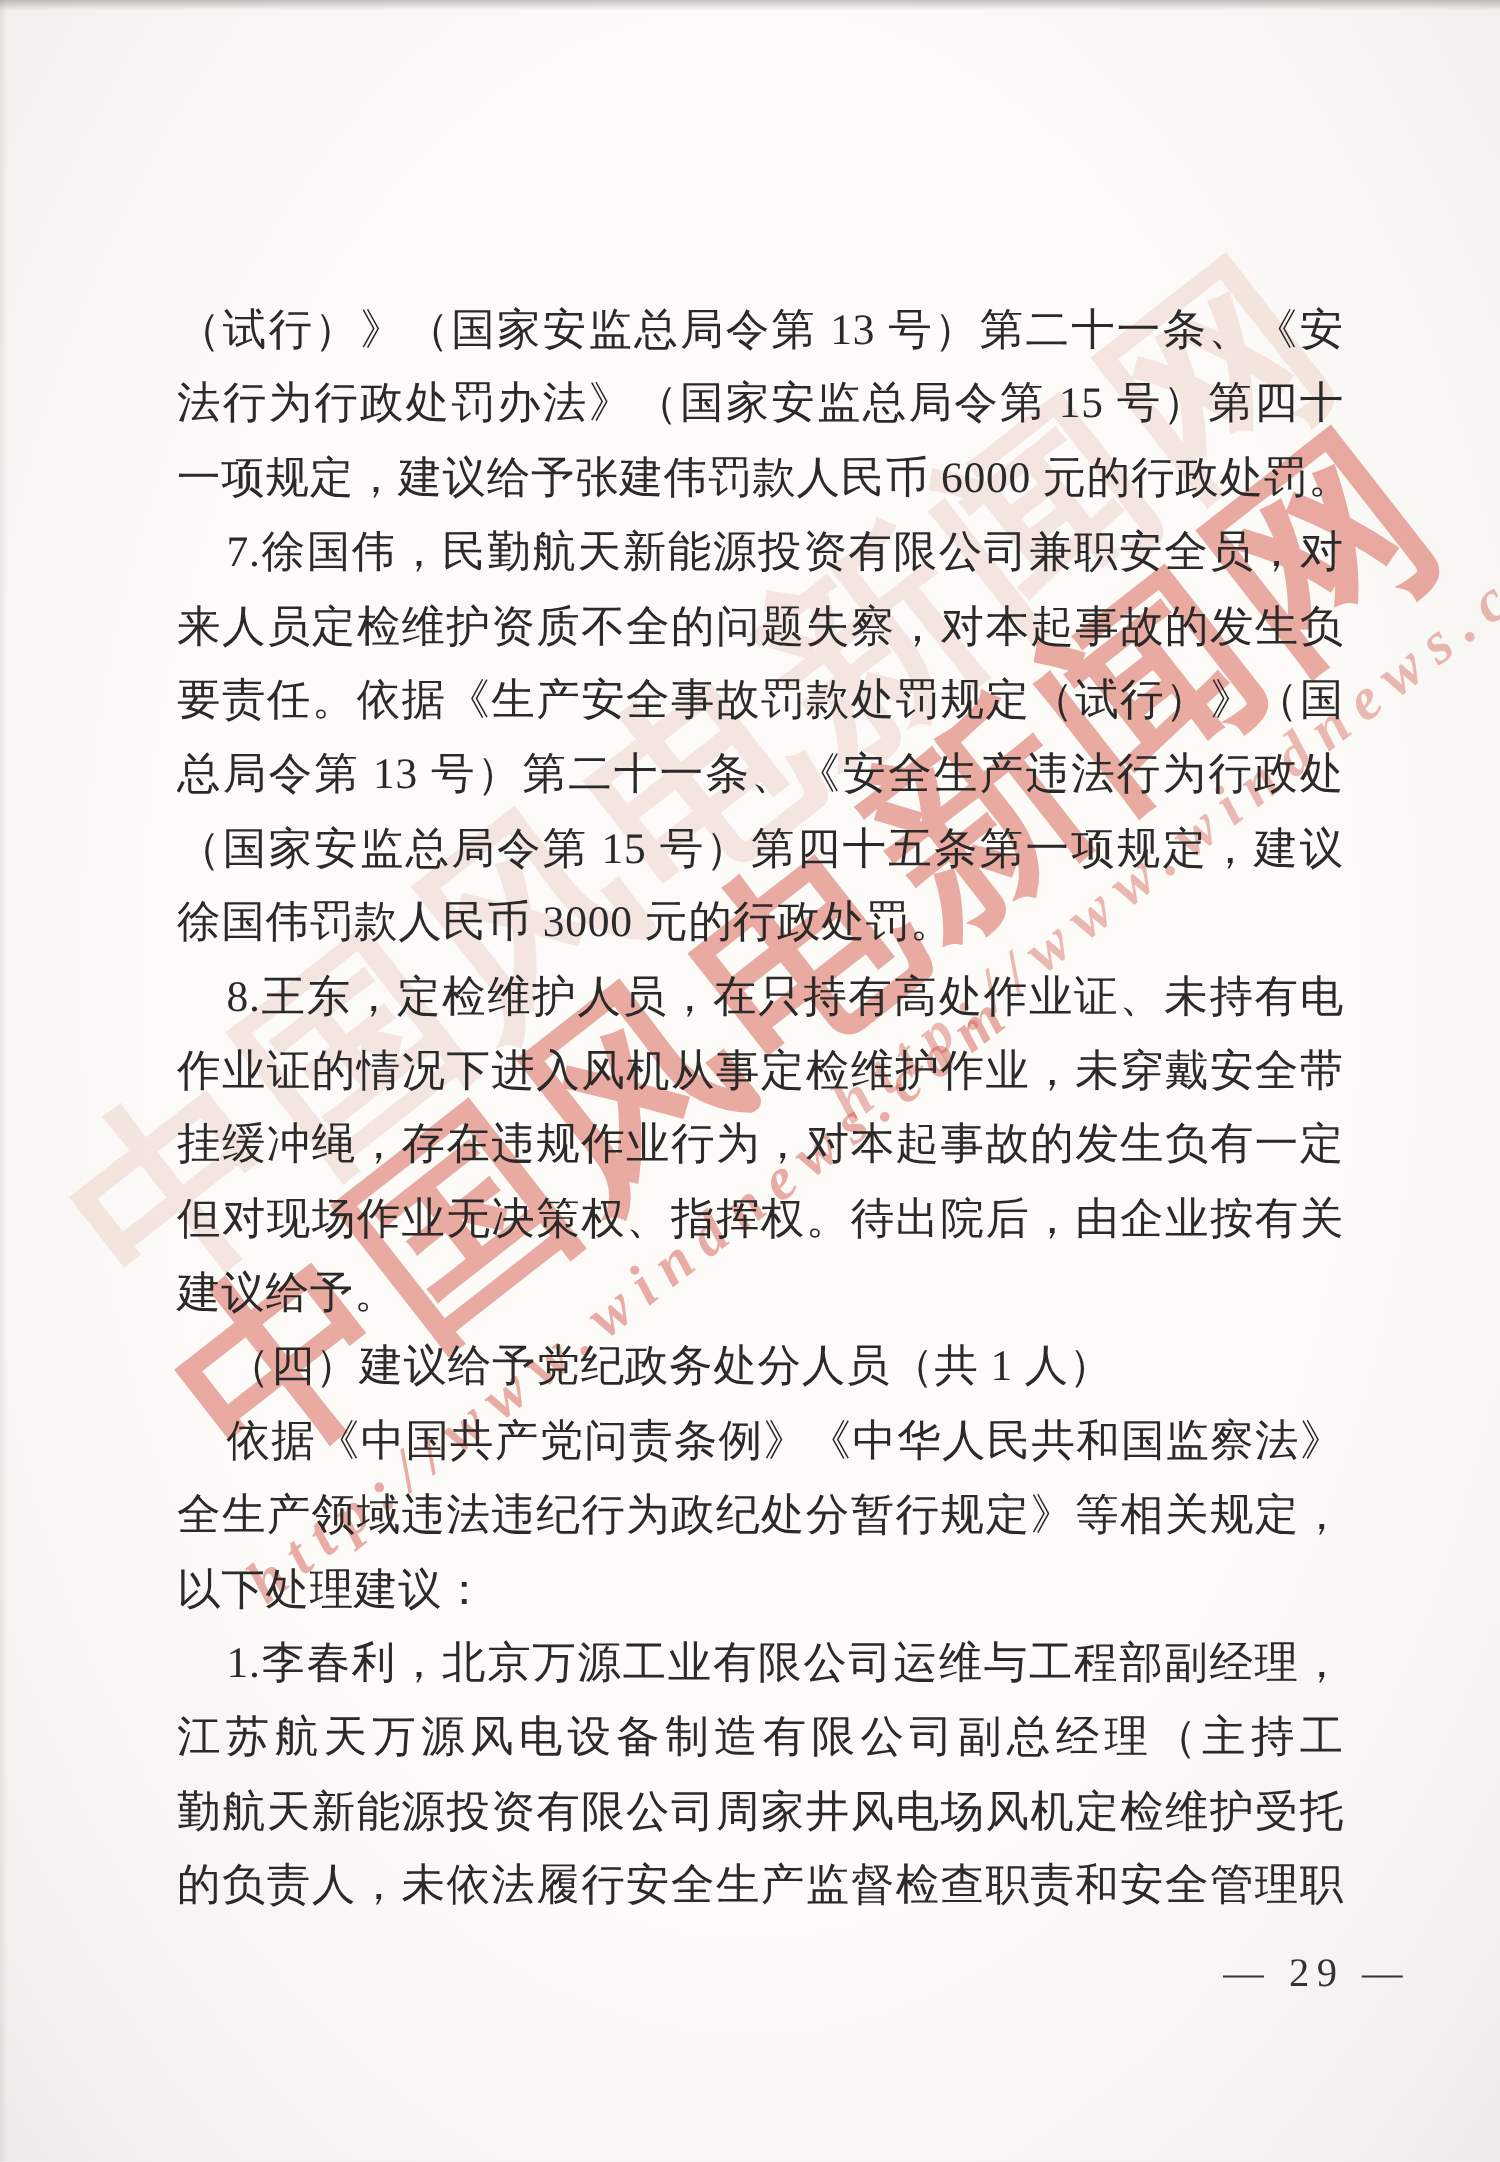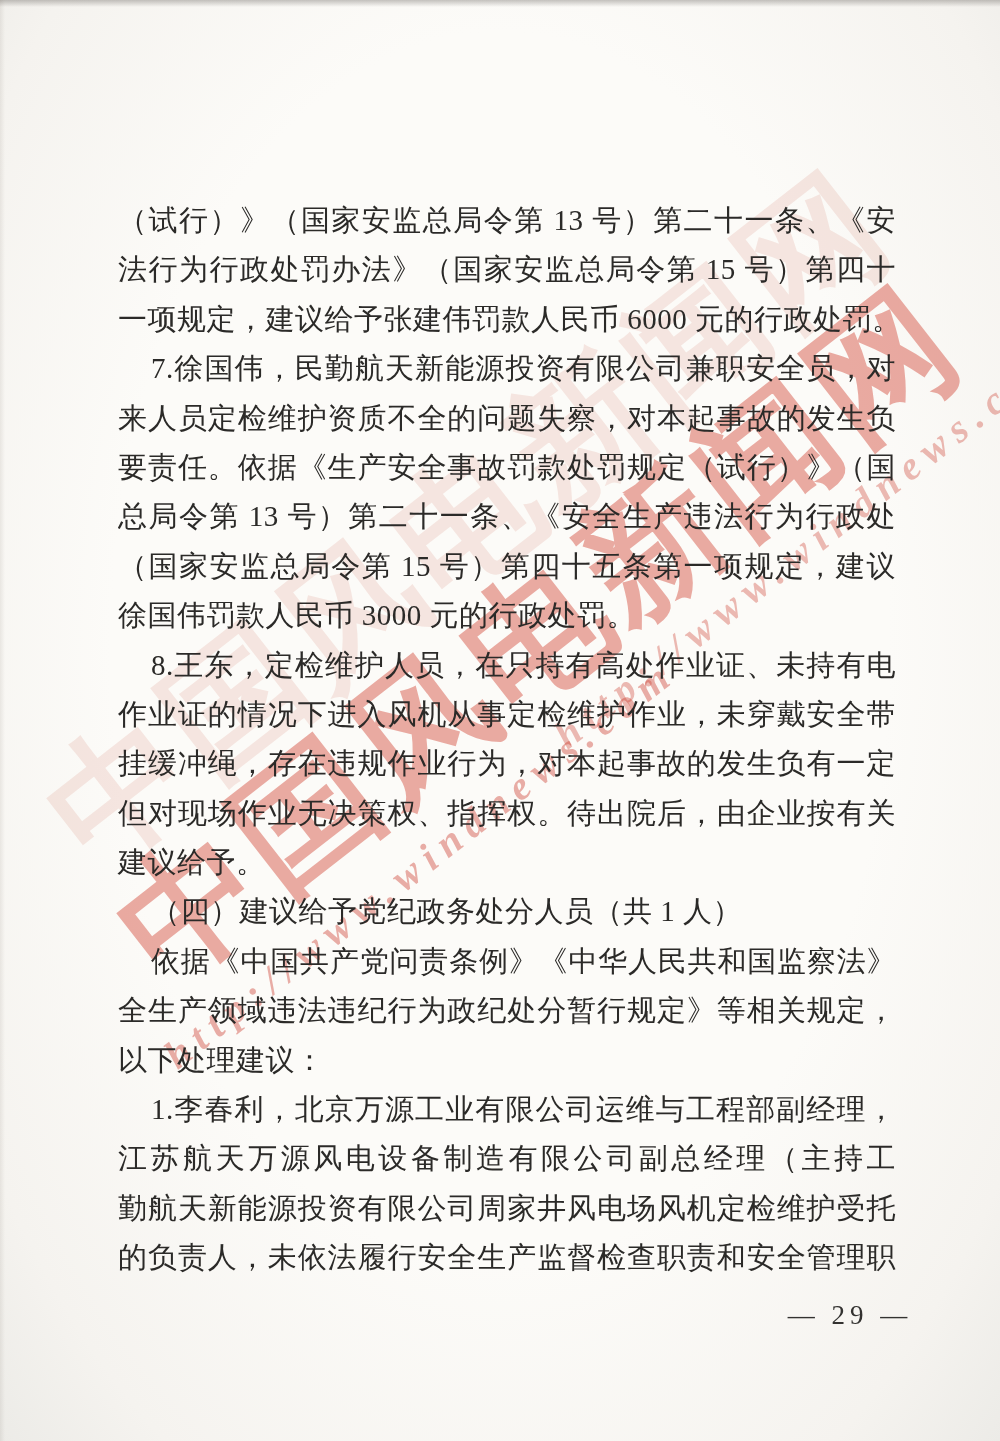--- a/index.html
+++ b/index.html
@@ -60,21 +60,21 @@
   .doc-line.indent {
     text-indent: 33px;
   }
 
   
   .page-footer {
     position: absolute;
     left: 760px;
     top: 1300px;
     width: 180px;
-    text-align: center;
+    text-align: right;
     font-size: 27px;
     color: #333230;
     letter-spacing: 5px;
   }
 
   
   .wm {
     position: absolute;
     pointer-events: none;
     white-space: nowrap;

